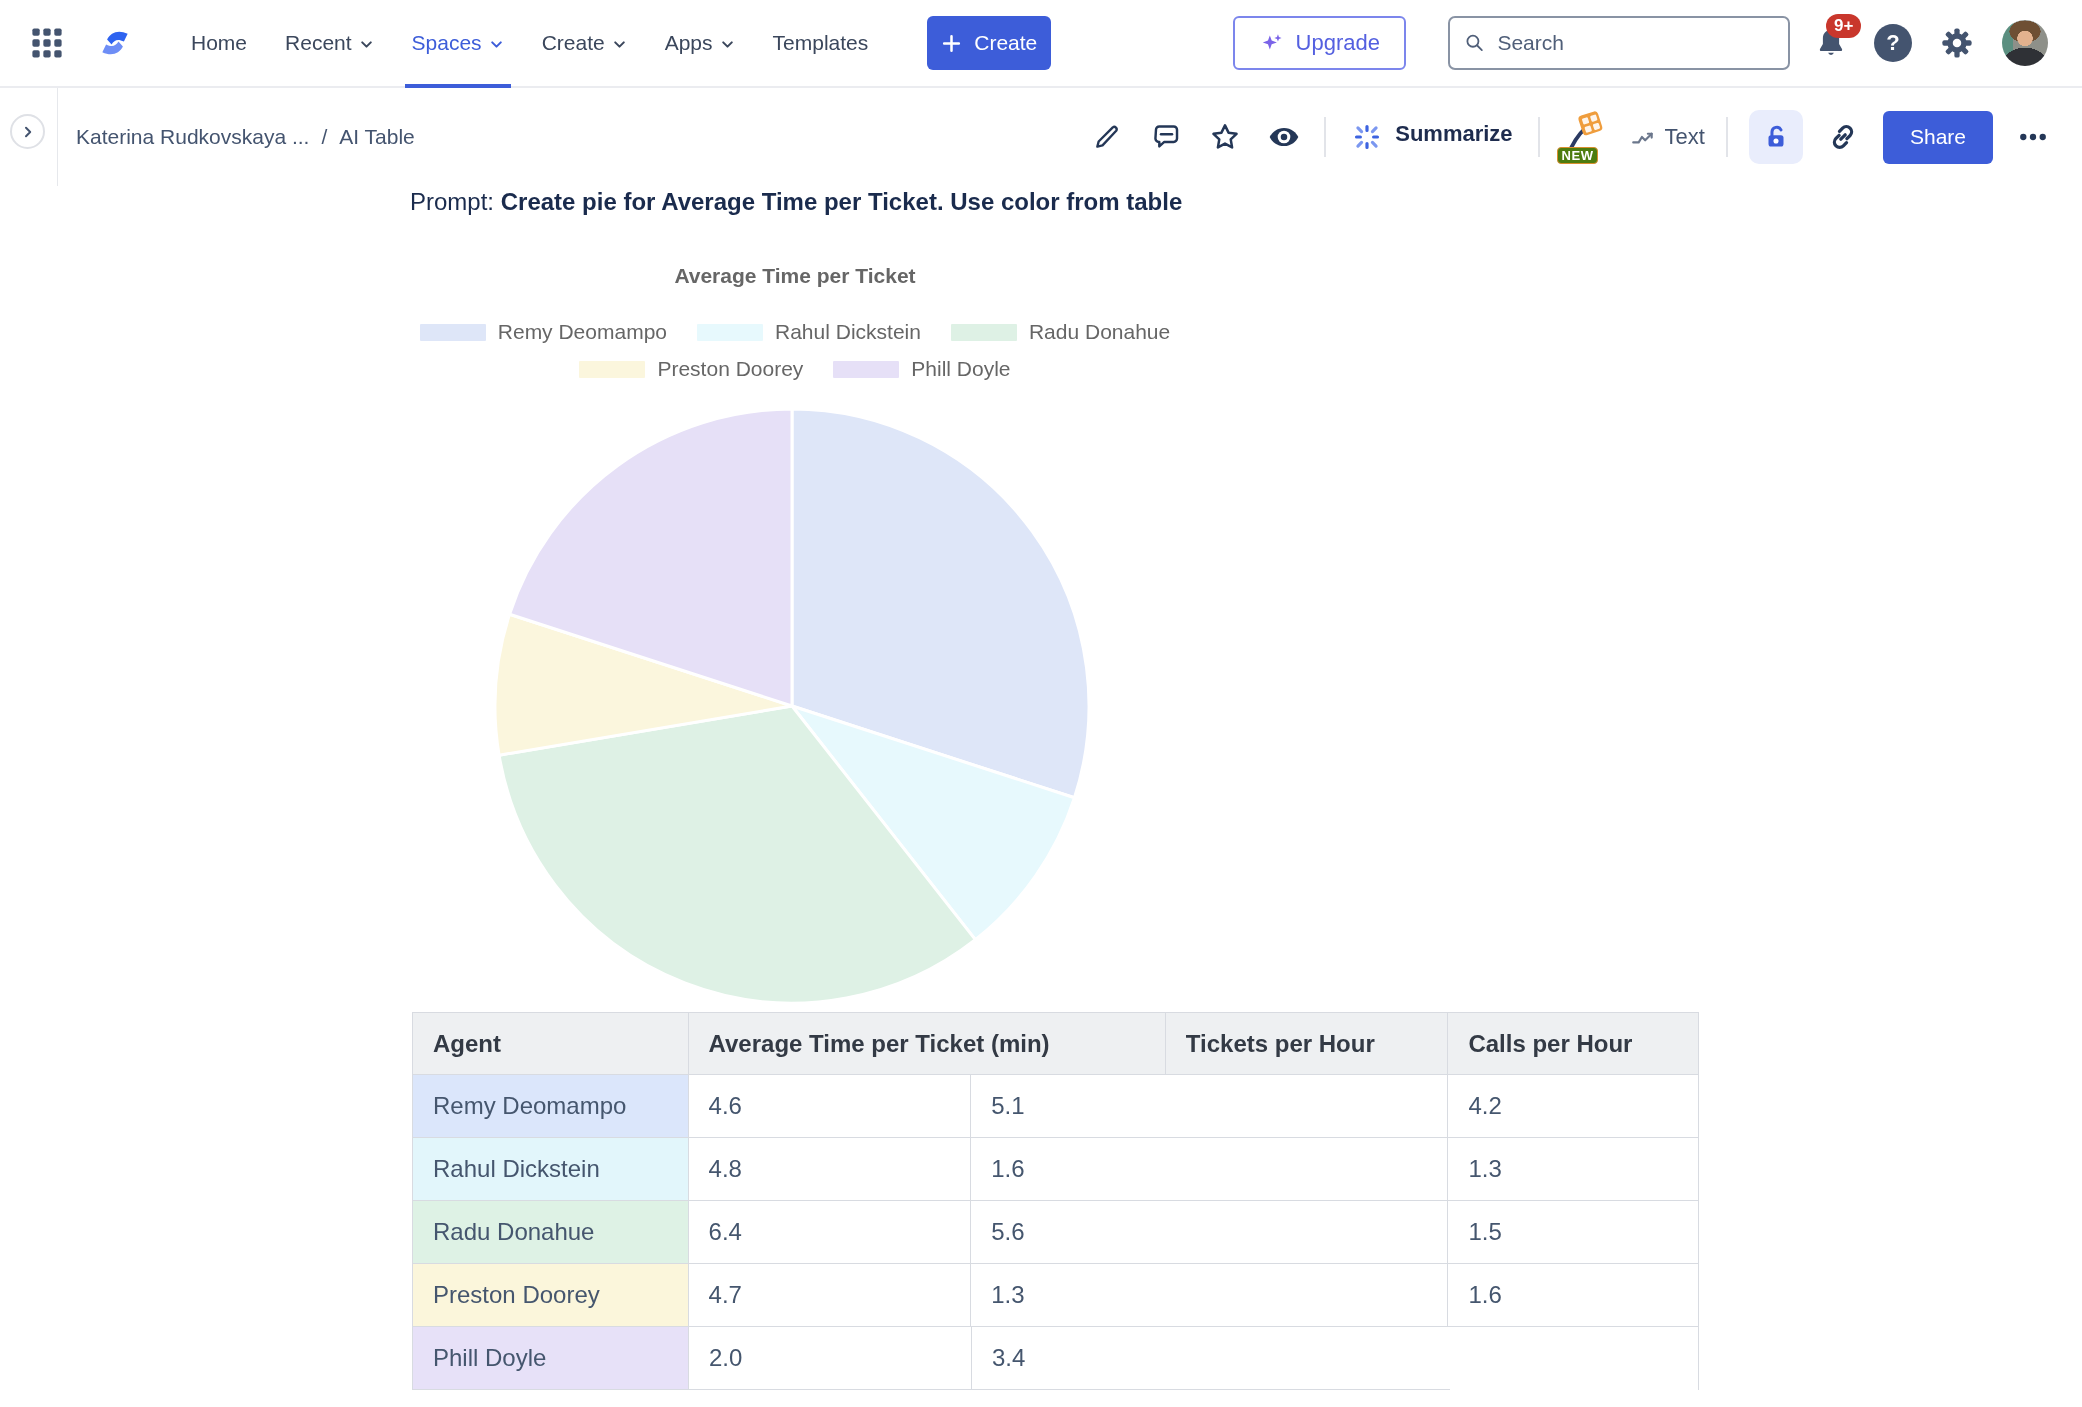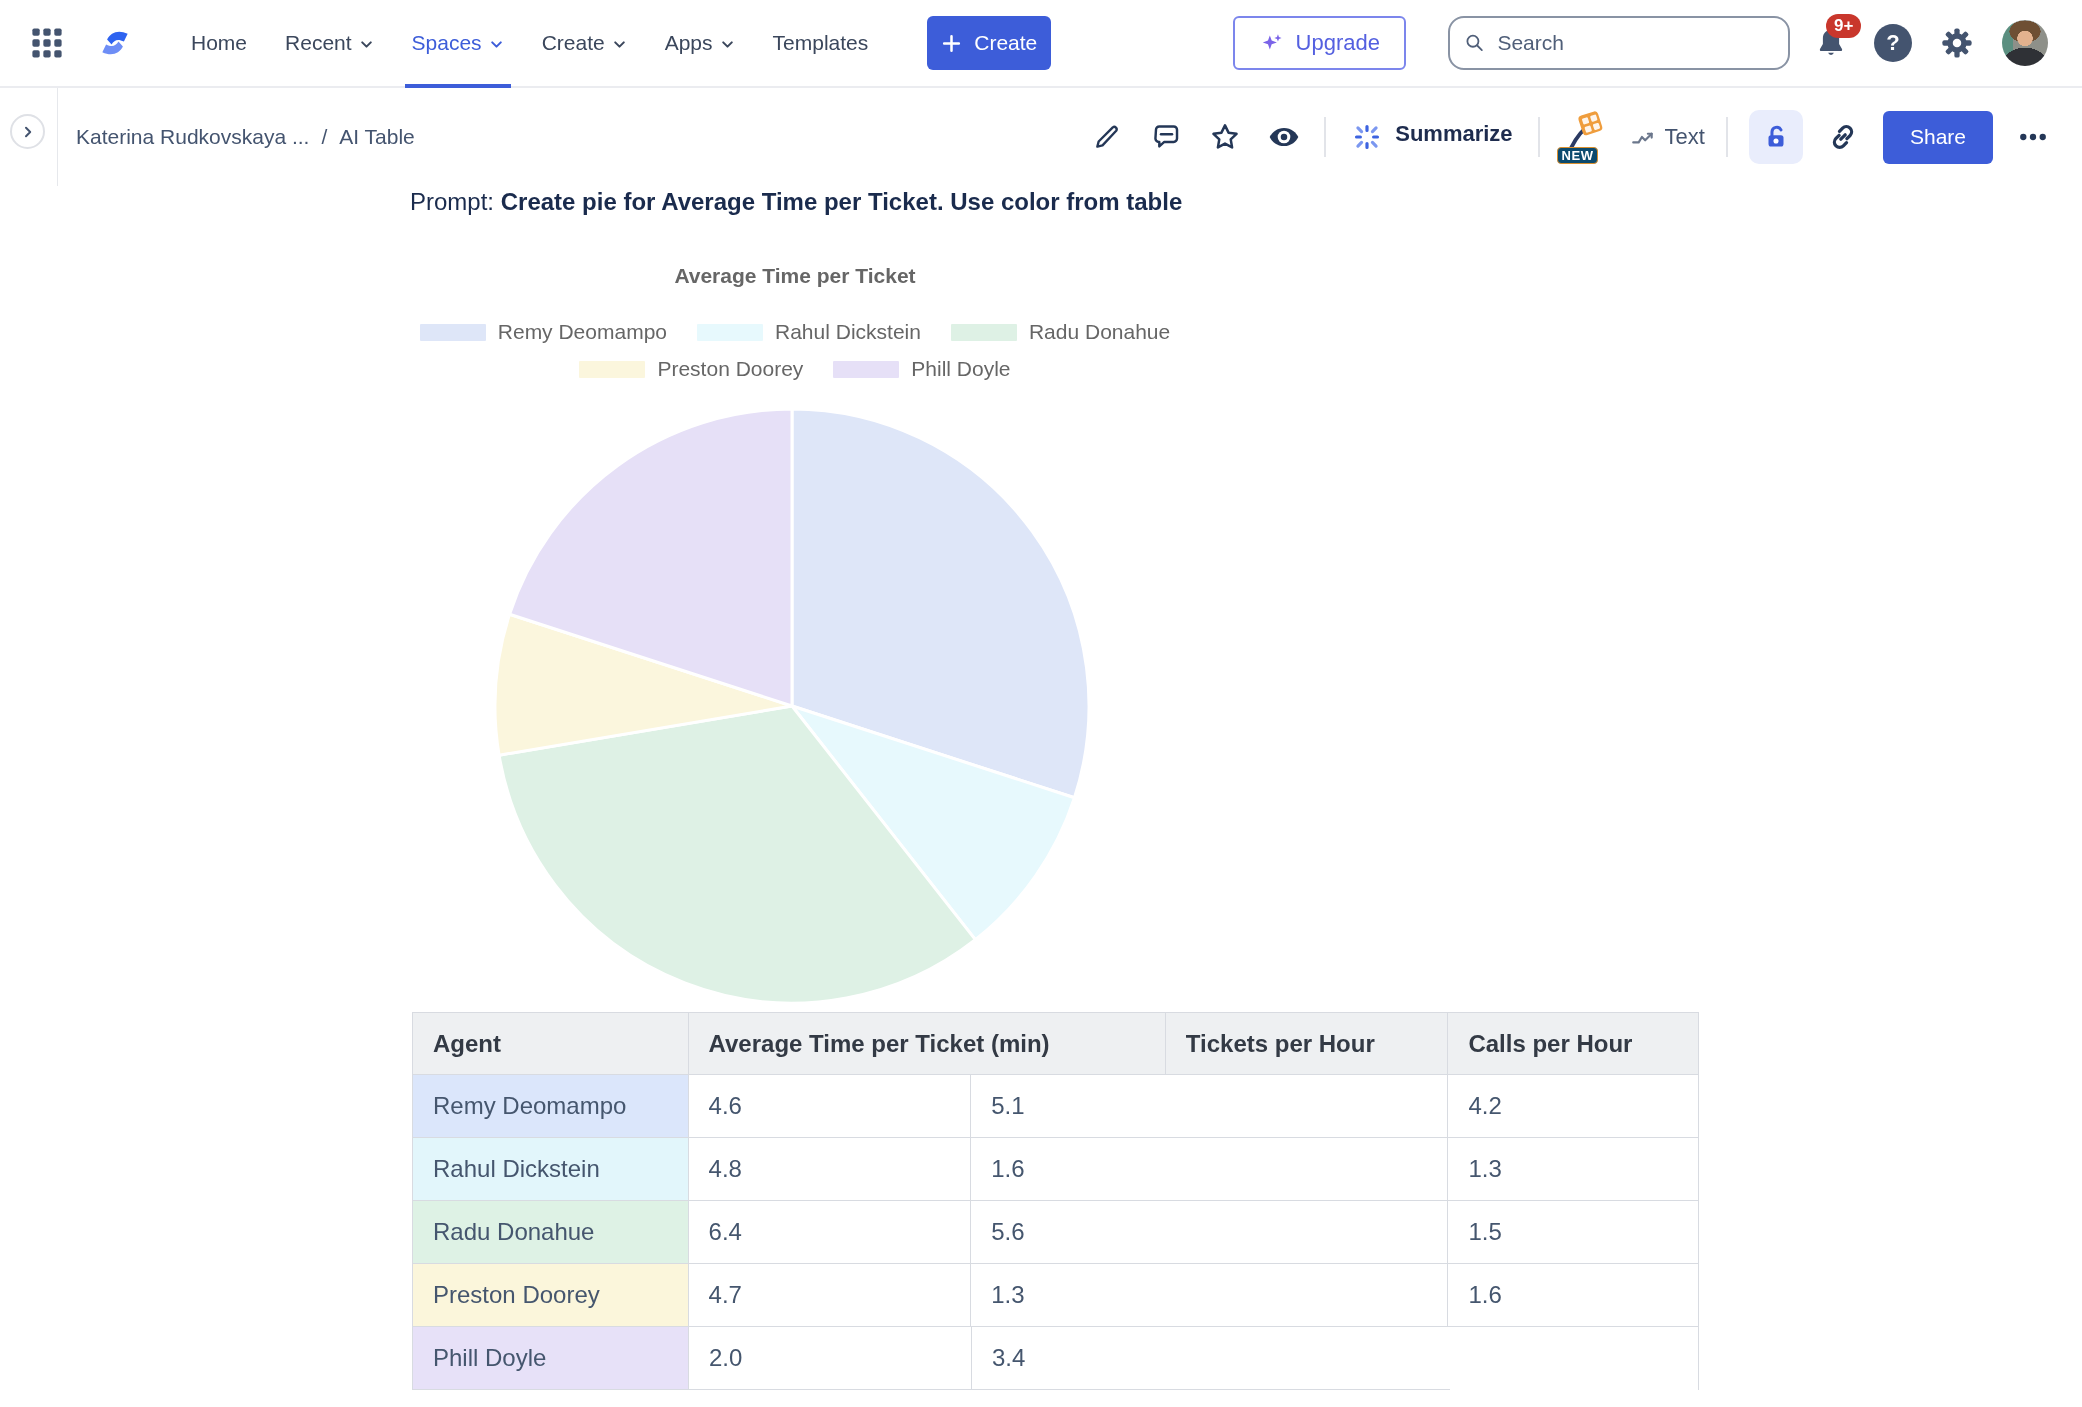--- a/index.html
+++ b/index.html
@@ -20,21 +20,21 @@
     font-size:21px;color:#3b475c;cursor:pointer;position:relative;white-space:nowrap;}
   .nav-item .chev{color:#3b475c;margin-top:3px;}
   .nav-item.active{color:var(--brand);}
   .nav-item.active .chev{color:var(--brand);}
   .nav-item.active::after{content:"";position:absolute;left:12px;right:12px;bottom:-2px;height:4px;background:var(--brand);}
   .create-btn{margin-left:40px;height:54px;padding:0 14px;border:none;border-radius:6px;
     background:var(--brand);color:#fff;font-size:21px;font-weight:500;display:flex;align-items:center;gap:12px;cursor:pointer;}
   .spacer{flex:1;}
   .upgrade-btn{height:54px;padding:0 24px;border:2px solid #7c86ec;border-radius:6px;background:#fff;
     color:#5460e0;font-size:22px;font-weight:500;display:flex;align-items:center;gap:11px;cursor:pointer;}
-  .search-box{margin-left:42px;width:342px;height:54px;border:2px solid #8993a4;border-radius:16px;
+  .search-box{margin-left:42px;width:342px;height:54px;border:2px solid #8993a4;border-radius:7px;
     display:flex;align-items:center;gap:12px;padding:0 14px;background:#fff;}
   .search-box input{border:none;outline:none;font-size:21px;color:#505f79;width:100%;background:transparent;
     font-family:inherit;}
   .search-box input::placeholder{color:#505f79;opacity:1;}
   .nav-right{display:flex;align-items:center;gap:26px;margin-left:24px;}
   .bell-wrap{position:relative;}
   .badge{position:absolute;top:-12px;left:12px;background:#c9372c;color:#fff;font-size:17px;font-weight:bold;
     border-radius:13px;padding:2px 8px;line-height:20px;}
   .help-circle{width:38px;height:38px;border-radius:50%;background:var(--slate);color:#fff;
     display:flex;align-items:center;justify-content:center;font-size:22px;font-weight:bold;cursor:pointer;}
@@ -51,21 +51,21 @@
     background:#fff;border:2px solid #dfe1e6;display:flex;align-items:center;justify-content:center;cursor:pointer;color:var(--slate);}
   .breadcrumb{position:absolute;left:76px;top:0;height:98px;display:flex;align-items:center;gap:12px;
     font-size:21px;color:var(--slate);white-space:nowrap;}
   .breadcrumb .crumb{cursor:pointer;}
   .actions{position:absolute;right:30px;top:0;height:98px;display:flex;align-items:center;gap:21px;}
   .act-icon{color:#243757;cursor:pointer;display:flex;align-items:center;justify-content:center;width:38px;height:38px;}
   .vdiv{width:2px;height:40px;background:#e2e4e9;}
   .summarize-btn{display:flex;gap:12px;cursor:pointer;color:#1e2c4e;
     font-size:22px;font-weight:600;padding:0 4px;background:none;border:none;font-family:inherit;}
   .new-feature{position:relative;width:48px;height:56px;cursor:pointer;}
-  .new-pill{position:absolute;left:-4px;bottom:1px;background:#0c4a6e;border:1px solid #d98f2e;color:#fff;
+  .new-pill{position:absolute;left:-4px;bottom:1px;background:#4d7c0f;border:1px solid #d98f2e;color:#fff;
     font-size:13px;font-weight:bold;border-radius:4px;padding:0px 4px;letter-spacing:.5px;text-align:right;}
   .text-btn{display:flex;align-items:center;gap:9px;color:#44546f;font-size:22px;cursor:pointer;background:none;border:none;font-family:inherit;}
   .lock-btn{width:54px;height:54px;border-radius:10px;background:#e9edfc;display:flex;align-items:center;justify-content:center;border:none;cursor:pointer;}
   .share-btn{height:53px;padding:0 27px;border:none;border-radius:6px;background:var(--brand);color:#fff;
     font-size:21px;font-weight:500;cursor:pointer;font-family:inherit;}
   
   .prompt{position:absolute;left:410px;top:188px;font-size:24px;color:#1a2b4d;}
   .prompt b{font-weight:700;}
   .chart-title{position:absolute;left:412px;top:264px;width:766px;text-align:center;
     font-size:21px;font-weight:bold;color:var(--chartGray);}

